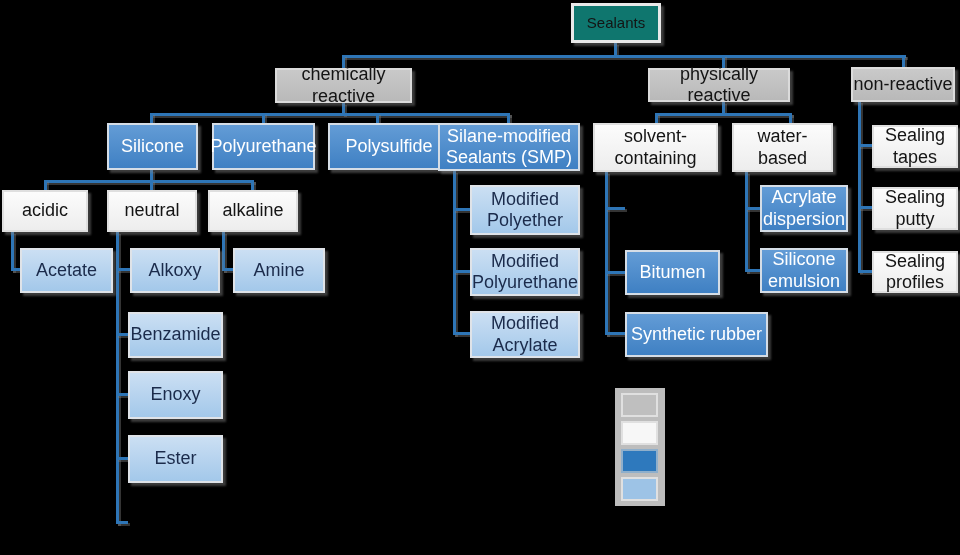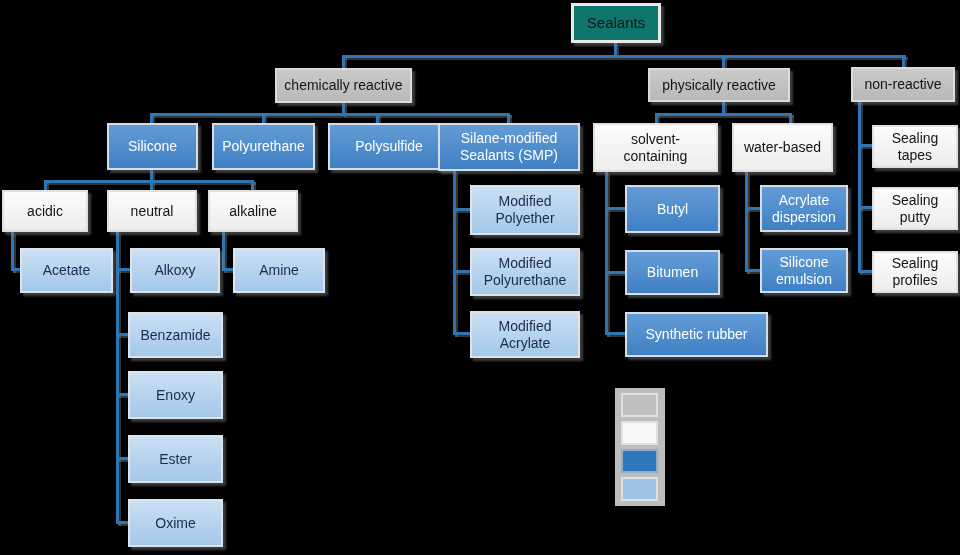--- a/index.html
+++ b/index.html
@@ -1,20 +1,20 @@
 <!DOCTYPE html>
 <html><head>
 <meta charset="utf-8">
 <style>
   html,body{margin:0;padding:0;background:#000;}
   #stage{position:relative;width:960px;height:555px;background:#000;overflow:hidden;
          font-family:"Liberation Sans",sans-serif;}
   .node{position:absolute;box-sizing:border-box;display:flex;align-items:center;
         justify-content:center;text-align:center;white-space:pre-line;line-height:1.18;
-        font-size:14px;box-shadow:3px 3px 2px rgba(130,130,130,.45);}
+        font-size:18px;box-shadow:3px 3px 2px rgba(130,130,130,.45);}
   .root{background:#0f766e;border:3px solid #E9E9E9;color:#141414;font-size:15px;}
   .cat{background:linear-gradient(#C9C9C9,#B9B9B9);border:2px solid #DBDBDB;color:#141414;}
   .sub{background:linear-gradient(#FCFCFC,#EDEDED);border:2px solid #DFDFDF;color:#141414;}
   .prod{background:linear-gradient(#639CD6,#3F80C3);border:2px solid #D5DDE6;color:#FFFFFF;}
   .var{background:linear-gradient(#CBDFF3,#A3C8EA);border:2px solid #DFE3E8;color:#1B2B4B;}
   .cn{position:absolute;background:#2E75B6;box-shadow:2px 2px 0 rgba(130,130,130,.4);}
   #legend{position:absolute;left:615px;top:388px;width:50px;height:118px;background:#BDBDBD;
           box-sizing:border-box;display:flex;flex-direction:column;gap:4px;padding:5px 6px;}
   .swatch{width:37px;height:24px;box-sizing:border-box;border:2px solid #E0E0E0;}
   .swatch.dark{border:2px solid #8FAFCB;}
@@ -95,34 +95,32 @@
   <div class="node sub" style="left:2px;top:190px;width:86px;height:42px">acidic</div>
   <div class="node sub" style="left:107px;top:190px;width:90px;height:42px">neutral</div>
   <div class="node sub" style="left:208px;top:190px;width:90px;height:42px">alkaline</div>
 
   <div class="node var" style="left:20px;top:248px;width:93px;height:45px">Acetate</div>
   <div class="node var" style="left:130px;top:248px;width:90px;height:45px">Alkoxy</div>
   <div class="node var" style="left:233px;top:248px;width:92px;height:45px">Amine</div>
   <div class="node var" style="left:128px;top:312px;width:95px;height:46px">Benzamide</div>
   <div class="node var" style="left:128px;top:371px;width:95px;height:48px">Enoxy</div>
   <div class="node var" style="left:128px;top:435px;width:95px;height:48px">Ester</div>
-  <div class="node var" style="left:128px;top:499px;width:95px;height:48px">Oxime</div>
 
   <div class="node var" style="left:470px;top:185px;width:110px;height:50px">Modified
 Polyether</div>
   <div class="node var" style="left:470px;top:248px;width:110px;height:48px">Modified
 Polyurethane</div>
   <div class="node var" style="left:470px;top:311px;width:110px;height:47px">Modified
 Acrylate</div>
 
   <div class="node sub" style="left:593px;top:123px;width:125px;height:49px">solvent-
 containing</div>
   <div class="node sub" style="left:732px;top:123px;width:101px;height:49px">water-based</div>
 
-  <div class="node prod" style="left:625px;top:185px;width:95px;height:48px">Butyl</div>
   <div class="node prod" style="left:625px;top:312px;width:143px;height:45px">Synthetic rubber</div>
   <div class="node prod" style="left:625px;top:250px;width:95px;height:45px">Bitumen</div>
 
   <div class="node prod" style="left:760px;top:185px;width:88px;height:47px">Acrylate
 dispersion</div>
   <div class="node prod" style="left:760px;top:248px;width:88px;height:45px">Silicone
 emulsion</div>
 
   <div class="node sub" style="left:872px;top:125px;width:86px;height:43px">Sealing
 tapes</div>

